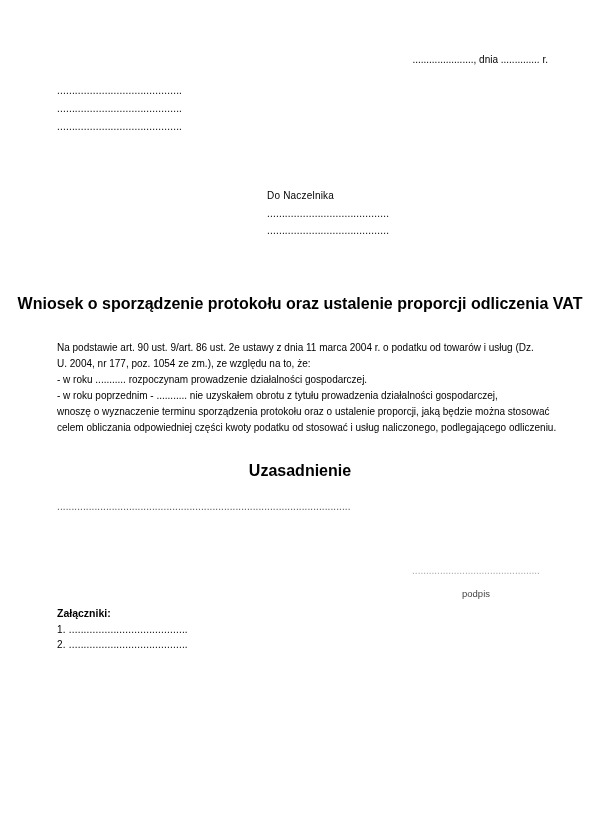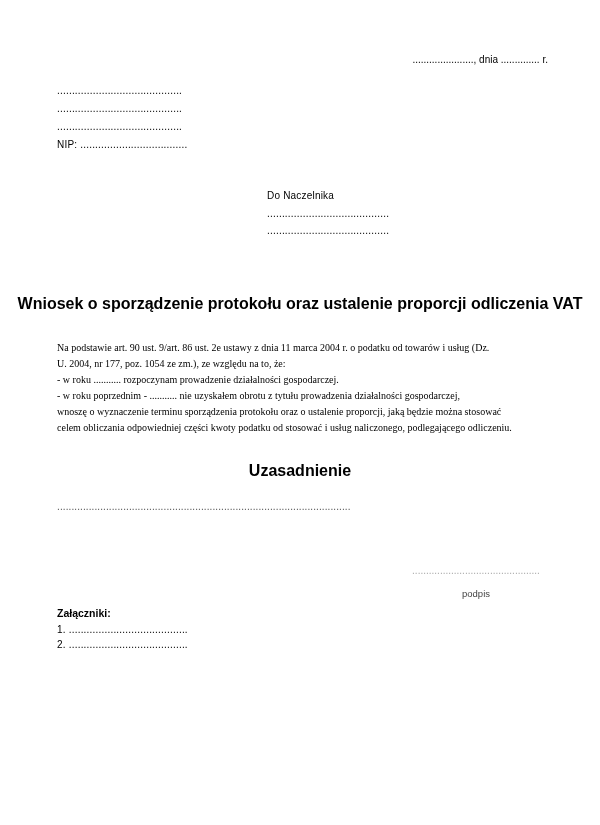--- a/index.html
+++ b/index.html
@@ -44,21 +44,20 @@
     width: 600px;
     text-align: center;
     font-weight: bold;
     font-size: 16px;
   }
   .body-par {
     left: 57px;
     top: 340px;
     width: 490px;
     line-height: 16px;
-    font-family: Liberation Serif, serif;
   }
   .body-par div { white-space: pre; }
   .justif-heading {
     left: 0;
     top: 463px;
     width: 600px;
     text-align: center;
     font-weight: bold;
     font-size: 16px;
   }
@@ -97,21 +96,20 @@
 <body>
 
 <div class="page">
 
   <div class="abs date-line nowrap">......................, dnia .............. r.</div>
 
   <div class="abs sender-block">
     <div class="nowrap">..........................................</div>
     <div class="nowrap">..........................................</div>
     <div class="nowrap">..........................................</div>
-    <div class="nowrap">NIP: ....................................</div>
   </div>
 
   <div class="abs recipient-block">
     <div class="nowrap">Do Naczelnika</div>
     <div class="nowrap">.........................................</div>
     <div class="nowrap">.........................................</div>
   </div>
 
   <div class="abs doc-title">Wniosek o sporządzenie protokołu oraz ustalenie proporcji odliczenia VAT</div>
 

